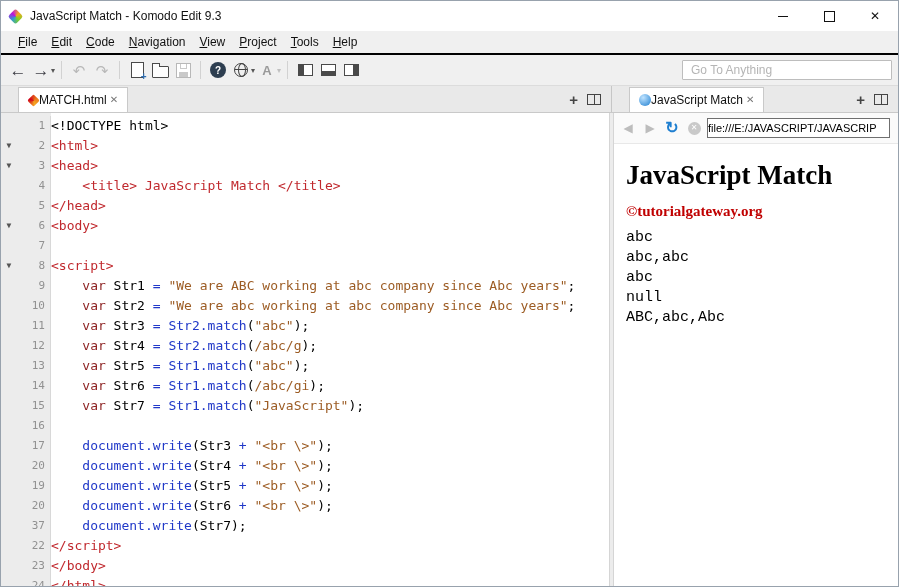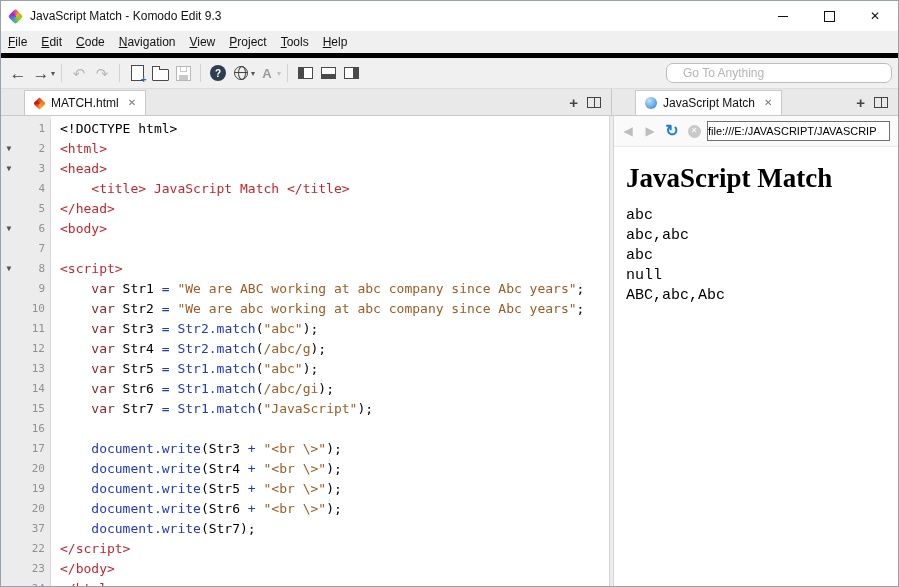--- a/index.html
+++ b/index.html
@@ -11,21 +11,21 @@
   .app-icon{width:13px;height:13px;margin-right:8px;border-radius:3px;transform:rotate(45deg) scale(.85);
     background:conic-gradient(#f5a623,#7ed321,#2f9ad0,#bd10e0,#f5a623);}
   .win-title{font-size:12px;color:#111;}
   .win-controls{margin-left:auto;display:flex;height:100%;}
   .win-btn{width:46px;height:100%;display:flex;align-items:center;justify-content:center;color:#111;}
   .glyph-min{width:10px;height:1px;background:#111;display:inline-block;}
   .glyph-max{width:9px;height:9px;border:1px solid #111;display:inline-block;}
   .glyph-close{font-size:12px;line-height:1;}
 
   
-  .menubar{flex:0 0 22px;display:flex;align-items:center;padding-left:0;font-size:12px;background:#f0f0f0;border-bottom:5px solid #000000;}
+  .menubar{flex:0 0 22px;display:flex;align-items:center;padding-left:10px;font-size:12px;background:#f0f0f0;border-bottom:2px solid #000000;}
   .menu-item{padding:2px 7px;color:#111;cursor:default;}
 
   
   .toolbar{flex:0 0 30px;display:flex;align-items:center;padding:0 6px;background:#f0f0f0;border-bottom:1px solid #dcdcdc;gap:1px;}
   .tbtn{min-width:22px;height:24px;display:flex;align-items:center;justify-content:center;}
   .arrow{font-size:17px;font-weight:bold;color:#3e3e46;line-height:1;}
   .gray{color:#b8b8b8;}
   .caret{font-size:8px;color:#555;margin-left:-2px;align-self:center;}
   .caret.gray{color:#c0c0c0;}
   .sep{width:1px;height:18px;background:#d2d2d2;margin:0 5px;flex:0 0 1px;}
@@ -39,48 +39,48 @@
   .icon-save::before{content:"";position:absolute;left:3px;top:0;right:3px;height:4px;border:1px solid #c9c9c9;border-top:none;}
   .icon-help{width:16px;height:16px;border-radius:50%;background:#2d3e50;color:#fff;font-size:10px;font-weight:bold;display:flex;align-items:center;justify-content:center;}
   .icon-globe{width:14px;height:14px;border-radius:50%;border:1px solid #444;position:relative;box-sizing:border-box;}
   .icon-globe::before{content:"";position:absolute;left:0;right:0;top:5px;height:1px;background:#444;}
   .icon-globe::after{content:"";position:absolute;left:3px;top:-1px;bottom:-1px;width:6px;border:1px solid #444;border-radius:50%;}
   .font-a{font-size:13px;font-weight:bold;color:#9a9a9a;}
   .pane-ico{width:15px;height:12px;border:1px solid #4a4a4a;position:relative;background:#fff;box-sizing:border-box;}
   .pane-left::before{content:"";position:absolute;left:0;top:0;bottom:0;width:5px;background:#4a4a4a;}
   .pane-bottom::before{content:"";position:absolute;left:0;right:0;bottom:0;height:4px;background:#4a4a4a;}
   .pane-right::before{content:"";position:absolute;right:0;top:0;bottom:0;width:5px;background:#4a4a4a;}
-  .goto-input{margin-left:auto;width:192px;height:18px;border:1px solid #bdbdbd;border-radius:7px;font-size:12px;padding:0 16px;color:#0c4a6e;background:#fff;outline:none;font-family:"Liberation Sans",sans-serif;}
+  .goto-input{margin-left:auto;width:192px;height:18px;border:1px solid #bdbdbd;border-radius:1px;font-size:12px;padding:0 8px;color:#0c4a6e;background:#fff;outline:none;font-family:"Liberation Sans",sans-serif;}
   .goto-input::placeholder{color:#b5b5b5;}
 
   
   .tabstrip{flex:0 0 26px;display:flex;background:#e9e9e9;border-bottom:1px solid #c9c9c9;}
   .tabstrip-left{width:611px;flex:0 0 611px;display:flex;align-items:flex-end;border-right:1px solid #c6c6c6;box-sizing:border-box;}
   .tabstrip-right{flex:1;display:flex;align-items:flex-end;}
-  .tab{height:25px;background:#fff;border:1px solid #c9c9c9;border-bottom:none;display:flex;align-items:center;padding:0 9px;margin-left:23px;font-size:12px;gap:6px;box-sizing:border-box;}
+  .tab{height:25px;background:#fff;border:1px solid #c9c9c9;border-bottom:none;display:flex;align-items:center;padding:0 9px;margin-left:17px;font-size:12px;gap:0;box-sizing:border-box;}
   .tab-label{color:#111;}
   .tab-close{color:#777;font-size:10px;margin-left:3px;line-height:1;}
   .file-icon{width:11px;height:11px;border-radius:2px;transform:rotate(45deg) scale(.8);
     background:conic-gradient(#e8731a,#f5a623,#d0021b,#e8731a);}
   .page-icon{width:12px;height:12px;border-radius:50%;background:radial-gradient(circle at 35% 30%,#bfe3ff,#1f7fd0);}
   .strip-actions{margin-left:auto;display:flex;align-items:center;gap:9px;padding:0 10px 5px 0;}
   .plus-btn{font-size:15px;font-weight:bold;color:#444;line-height:1;}
   .split-ico{width:14px;height:11px;border:1px solid #444;position:relative;box-sizing:border-box;}
   .split-ico::before{content:"";position:absolute;top:0;bottom:0;left:6px;width:1px;background:#444;}
 
   
   .main{flex:1;display:flex;overflow:hidden;background:#fff;}
   .editor-pane{width:608px;flex:0 0 608px;overflow:hidden;background:linear-gradient(90deg,#ececec 0,#ececec 50px,#fff 50px);}
   .splitter{width:5px;flex:0 0 5px;background:#ececec;border-left:1px solid #d5d5d5;border-right:1px solid #d5d5d5;box-sizing:border-box;}
 
   .editor-code{padding-top:3px;}
   .code-line{display:flex;height:20px;line-height:20px;font-family:"DejaVu Sans Mono",monospace;font-size:13px;white-space:pre;}
   .fold-col{flex:0 0 16px;width:16px;background:#ececec;color:#555;font-size:8px;text-align:center;line-height:20px;}
   .line-num{flex:0 0 28px;width:28px;background:#ececec;color:#919191;font-size:11px;text-align:right;padding-right:5px;border-right:1px solid #d8d8d8;}
-  .line-text{padding-left:9px;color:#000;}
+  .line-text{color:#000;}
   .tk-pln{color:#000;}
   .tk-tag{color:var(--c-tag,#c0282d);}
   .tk-kw{color:var(--c-kw,#8b1f1f);}
   .tk-op{color:var(--c-op,#2038c8);}
   .tk-fn{color:var(--c-fn,#2038c8);}
   .tk-str,.tk-rgx{color:var(--c-str,#9c5c24);}
 
   
   .preview-pane{flex:1;display:flex;flex-direction:column;background:#fff;}
   .browser-nav{flex:0 0 30px;display:flex;align-items:center;padding:0 5px;gap:4px;background:#fafafa;border-bottom:1px solid #e8e8e8;}
@@ -245,20 +245,21 @@
         <span class="nav-btn">
             <span class="nav-reload">↻</span>
           </span>
         <span class="nav-btn">
             <span class="nav-stop">✕</span>
           </span>
         <input class="address-input" type="text" value="file:///E:/JAVASCRIPT/JAVASCRIP" style="">
       </div>
       <div class="preview-content">
         <div class="preview-heading">JavaScript Match</div>
+        <div class="watermark">©tutorialgateway.org</div>
         <div class="output">
             <div class="out-line">abc</div>
             <div class="out-line">abc,abc</div>
             <div class="out-line">abc</div>
             <div class="out-line">null</div>
             <div class="out-line">ABC,abc,Abc</div>
           </div>
       </div>
     </div>
   </div>

